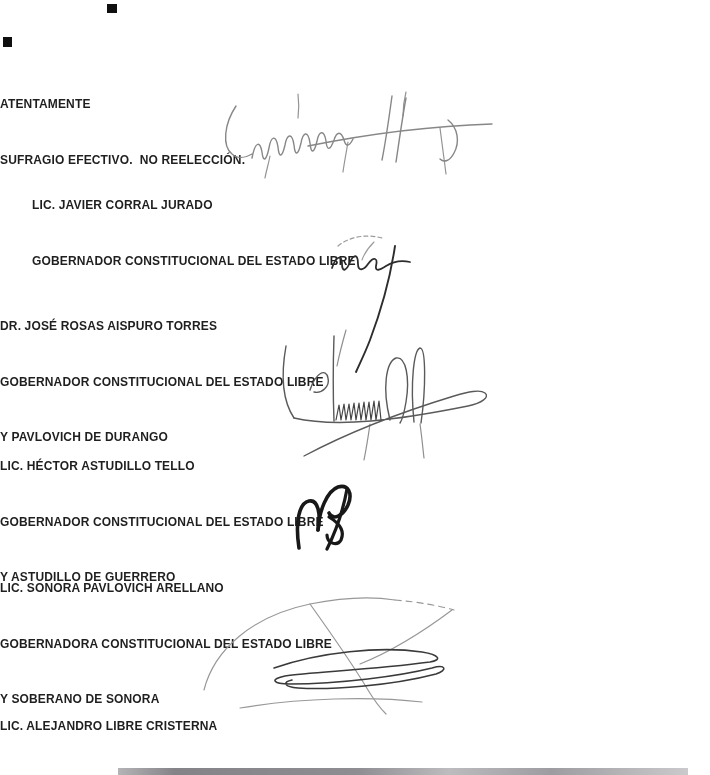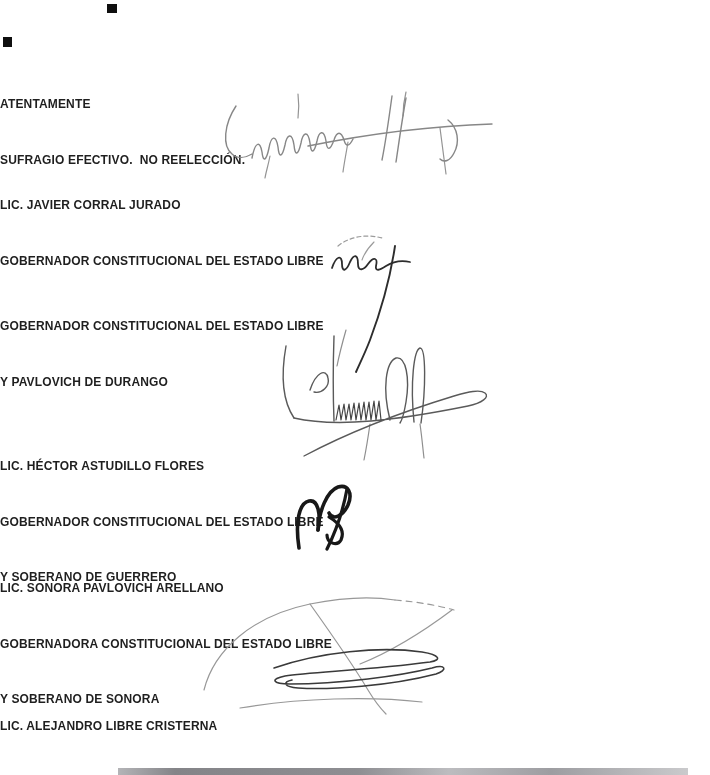--- a/index.html
+++ b/index.html
@@ -6,21 +6,21 @@
   .page {
     position:relative; width:710px; height:775px; background:#ffffff;
     font-family:"Liberation Sans", sans-serif; font-weight:bold; color:#1f1f1f;
     overflow:hidden;
   }
   .tblock {
     position:absolute; left:0; width:572px; text-align:left;
     font-size:12px; line-height:18.5px; letter-spacing:0.15px; white-space:pre;
   }
   .closing   { top:58px; }
-  .sigblock-1 { top:159px; }
+  .sigblock-1 { top:159px;padding-left:32px; }
   .sigblock-2 { top:280px; }
   .sigblock-3 { top:420px; }
   .sigblock-4 { top:542px; }
   .sigblock-5 { top:680px; }
   .sig { position:absolute; pointer-events:none; }
   .sig path { fill:none; stroke-linecap:round; stroke-linejoin:round; }
   .speck { position:absolute; background:#0f0f0f; }
   .speck-a { left:107px; top:4px;  width:10px; height:9px; }
   .speck-b { left:3px;   top:37px; width:9px;  height:10px; }
   .bottom-strip {
@@ -65,20 +65,21 @@
   </div>
 
   <svg class="sig" style="left:318px; top:228px;" width="105" height="150" viewBox="0 0 105 150">
     <path d="M20,18 C32,8 50,6 64,10" stroke="#9b9b9b" stroke-width="1.2" stroke-dasharray="4 3"></path>
     <path d="M56,14 C50,20 46,26 44,32" stroke="#9b9b9b" stroke-width="1.1"></path>
     <path d="M14,40 C18,28 24,26 24,36 C24,44 28,44 32,34 C36,26 40,26 40,36 C40,44 46,42 50,36 C56,28 60,30 58,38 C57,44 62,42 68,38 C76,33 84,32 92,34" stroke="#2d2d2d" stroke-width="1.8"></path>
     <path d="M77,18 C73,45 64,80 52,112 C47,125 42,135 38,144" stroke="#2d2d2d" stroke-width="1.9"></path>
   </svg>
 
   <div class="tblock sigblock-2">
+    <div>DR. JOSÉ ROSAS AISPURO TORRES</div>
     <div>GOBERNADOR CONSTITUCIONAL DEL ESTADO LIBRE</div>
     <div>Y PAVLOVICH DE DURANGO</div>
   </div>
 
   <svg class="sig" style="left:268px; top:326px;" width="240" height="150" viewBox="0 0 240 150">
     <g stroke="#8f8f8f" stroke-width="1.2">
       <path d="M78,4 C74,18 71,30 69,40"></path>
       <path d="M102,98 C100,112 98,124 96,134"></path>
       <path d="M152,98 C154,112 155,124 156,132"></path>
     </g>
@@ -87,23 +88,23 @@
       <path d="M26,92 C70,102 130,94 200,80 C214,77 222,71 217,67 C212,63 200,66 186,70 C140,84 85,104 36,130"></path>
       <path d="M122,94 C114,62 118,36 128,32 C138,30 142,52 138,76 C136,88 134,94 132,97"></path>
       <path d="M146,96 C142,56 146,24 152,22 C158,22 158,62 153,97"></path>
       <path d="M66,10 C65,40 65,70 66,95"></path>
       <path d="M42,64 C48,46 58,42 60,52 C62,60 54,68 46,66"></path>
     </g>
     <path d="M68,94 l3,-15 l2,15 l3,-16 l2,16 l3,-16 l2,16 l3,-17 l2,17 l3,-17 l2,17 l3,-18 l2,18 l3,-18 l2,18 l3,-19 l2,19 l3,-19 l2,19" stroke="#454545" stroke-width="1.2"></path>
   </svg>
 
   <div class="tblock sigblock-3">
-    <div>LIC. HÉCTOR ASTUDILLO FLORES</div>
+    <div>LIC. HÉCTOR ASTUDILLO TELLO</div>
     <div>GOBERNADOR CONSTITUCIONAL DEL ESTADO LIBRE</div>
-    <div>Y SOBERANO DE GUERRERO</div>
+    <div>Y ASTUDILLO DE GUERRERO</div>
   </div>
 
   <svg class="sig" style="left:283px; top:476px;" width="85" height="85" viewBox="0 0 85 85">
     <g stroke="#181818" stroke-width="3.6">
       <path d="M16,72 C12,46 16,27 26,25 C35,23 38,38 35,54"></path>
       <path d="M35,54 C36,35 44,15 55,11 C65,8 70,17 65,29 C60,40 50,45 46,37"></path>
     </g>
     <g stroke="#181818" stroke-width="3.2">
       <path d="M64,13 C60,35 52,57 44,73"></path>
       <path d="M46,41 C56,47 62,55 58,64 C54,71 44,67 44,59"></path>

